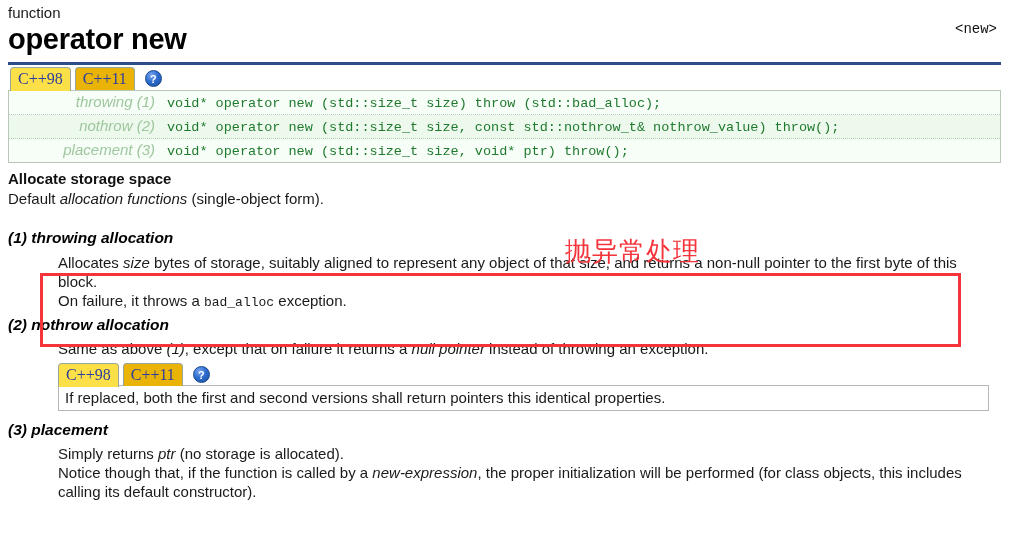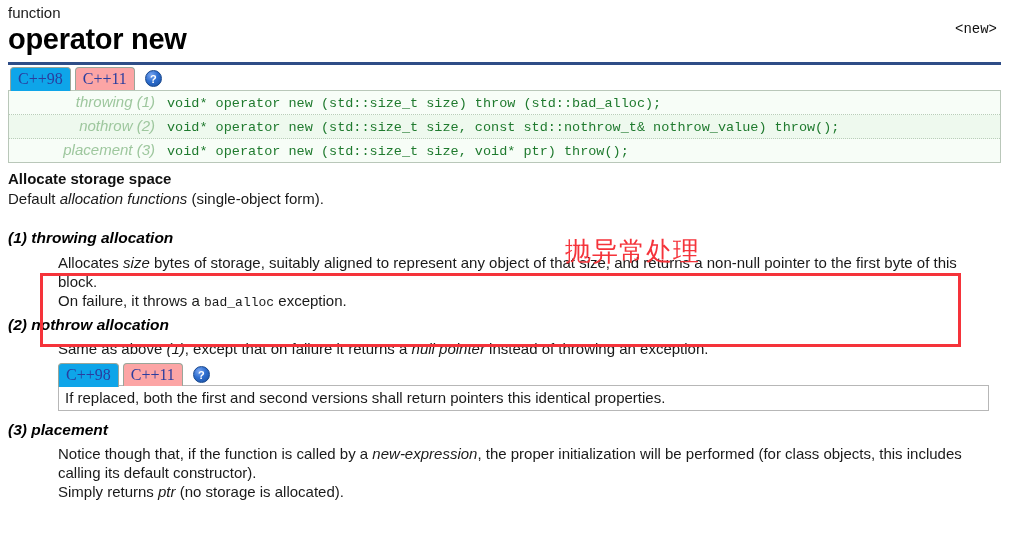--- a/index.html
+++ b/index.html
@@ -69,26 +69,26 @@
   }
   .tab {
     font-family: "Liberation Serif", serif;
     font-size: 16px;
     color: #2a3d9e;
     padding: 1px 7px 2px 7px;
     border: 1px solid #9aa69a;
     border-bottom: none;
     border-radius: 4px 4px 0 0;
     line-height: 19px;
-    background: #fca5a5;
+    background: #eab308;
     position: relative;
     cursor: pointer;
   }
   .tab.active {
-    background: #0ea5e9;
+    background: #fde047;
     margin-bottom: -1px;
     padding-bottom: 3px;
   }
   .help-icon {
     width: 17px;
     height: 17px;
     border-radius: 50%;
     background: radial-gradient(circle at 35% 28%, #7aa6f0 0%, #2f6fd0 45%, #174d9e 100%);
     border: 1px solid #17468c;
     color: #ffffff;
@@ -267,21 +267,21 @@
       <div class="tab active">C++98</div>
       <div class="tab">C++11</div>
       <div class="help-icon">?</div>
     </div>
     <div class="inner-box">If replaced, both the first and second versions shall return pointers this identical properties.</div>
   </div>
 
   <div style="margin-top:10px;">
     <div class="sec-head">(3) placement</div>
     <div class="sec-body" style="margin-top:5px;">
+      <div><span>Simply returns </span><i class="em">ptr</i><span> (no storage is allocated).</span></div>
       <div><span>Notice though that, if the function is called by a </span><i class="em">new-expression</i><span>, the proper initialization will be performed (for class objects, this includes calling its default constructor).</span></div>
-      <div><span>Simply returns </span><i class="em">ptr</i><span> (no storage is allocated).</span></div>
     </div>
   </div>
 
   <div class="annot-box"></div>
   <div class="annot-text">抛异常处理</div>
 
 </div>
 
 </body></html>

